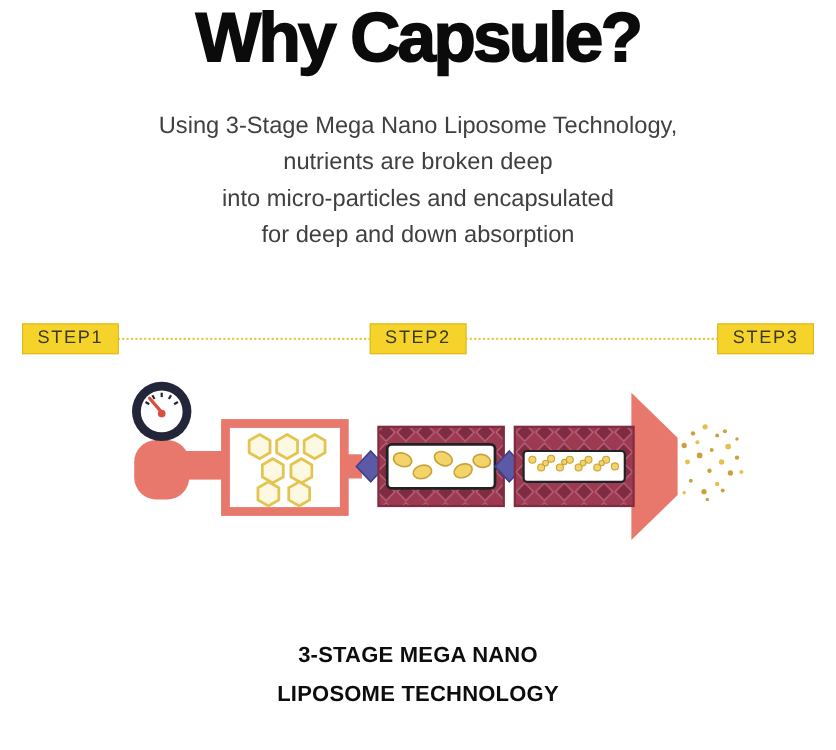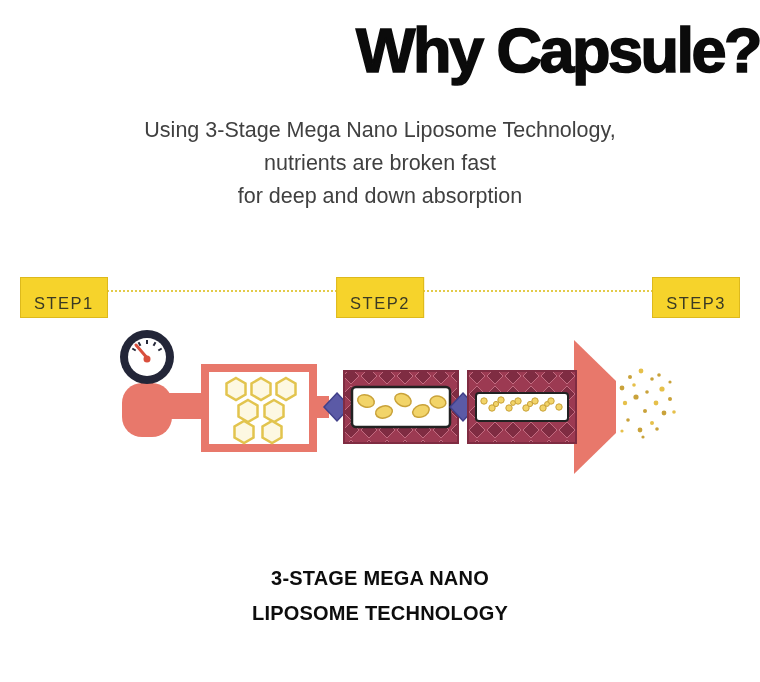--- a/index.html
+++ b/index.html
@@ -5,22 +5,21 @@
   html,body{margin:0;padding:0;background:#ffffff;}
   .page{
     position:relative;
     width:760px;height:682px;
     background:#ffffff;
     overflow:hidden;
     font-family:"Liberation Sans",sans-serif;
     color:#111;
   }
   .title{
-    margin-top:16px;
-    text-align:right;
+    text-align:center;
     font-size:63px;
     font-weight:700;
     letter-spacing:-2.5px;
     color:#0b0b0b;
     -webkit-text-stroke:1.6px #0b0b0b;
     line-height:1.08;
   }
   .subtitle{
     margin-top:30px;
     text-align:center;
@@ -37,21 +36,21 @@
     position:absolute;
     left:20px;right:20px;top:13px;
     border-top:2px dotted var(--dotted_line,#e3cb4a);
   }
   .step-badge{
     position:absolute;top:0;
     background:var(--step_badge_bg,#f6d32b);
     color:var(--step_badge_text,#333);
     font-size:16.5px;
     letter-spacing:1.5px;
-    padding:16px 13px 4px 13px;
+    padding:3px 13px 4px 13px;
     border:1px solid #ddb91c;
   }
   .step-badge.s1{left:20px;}
   .step-badge.s2{left:50%;transform:translateX(-50%);text-align:right;}
   .step-badge.s3{right:20px;margin-left:42px;}
   .machine-wrap{margin-top:6px;}
   .caption{
     margin-top:44px;
     text-align:center;
     font-size:20px;
@@ -63,21 +62,22 @@
 </style>
 </head>
 <body>
 
 <div class="page">
 
   <div class="title">Why Capsule?</div>
 
   <div class="subtitle">
     <div>Using 3-Stage Mega Nano Liposome Technology,</div>
-    <div>nutrients are broken fast</div>
+    <div>nutrients are broken deep</div>
+    <div>into micro-particles and encapsulated</div>
     <div>for deep and down absorption</div>
   </div>
 
   <div class="steps-row">
     <div class="step-line"></div>
     <span class="step-badge s1">STEP1</span>
     <span class="step-badge s2">STEP2</span>
     <span class="step-badge s3">STEP3</span>
   </div>
 

